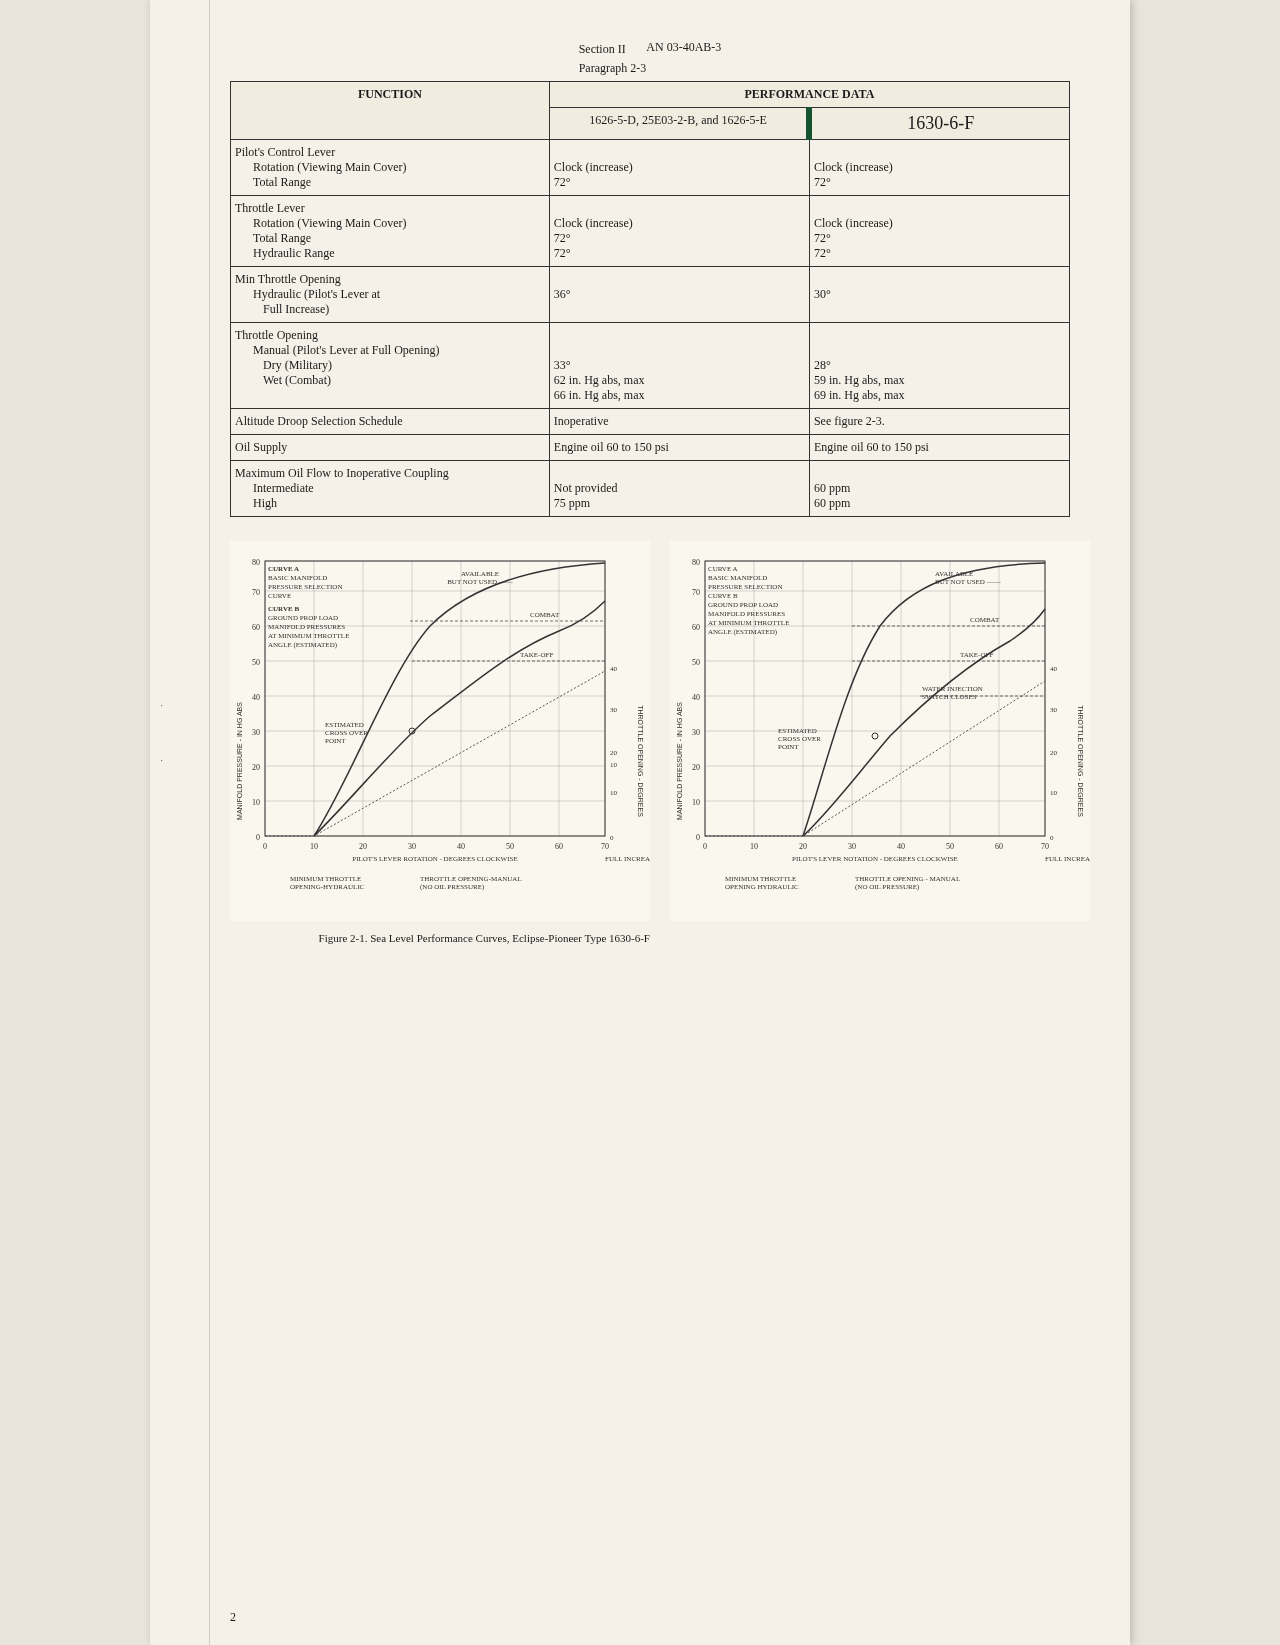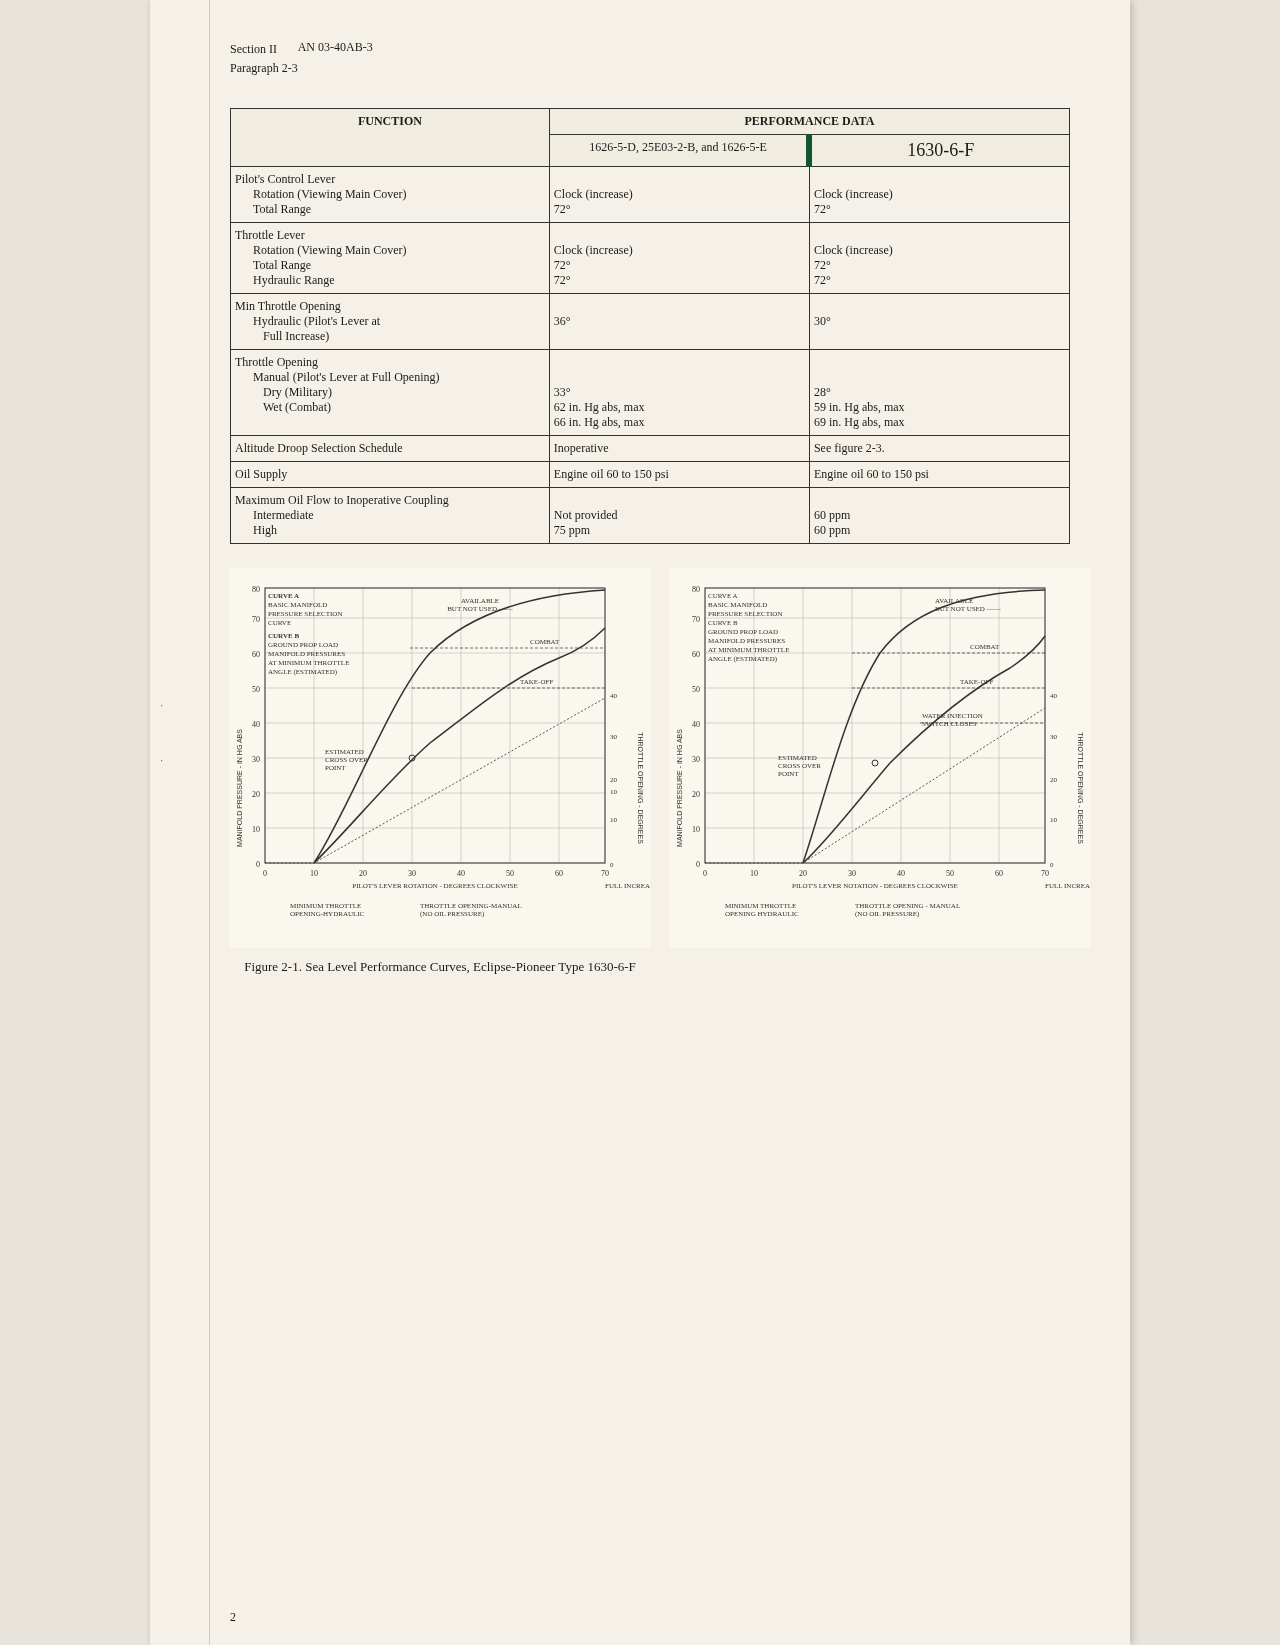--- a/index.html
+++ b/index.html
@@ -23,22 +23,22 @@
     .page-left-margin {
       position: absolute;
       left: 0;
       top: 0;
       bottom: 0;
       width: 60px;
       border-right: 1px solid #ccc;
     }
     .header-section {
       display: flex;
-      justify-content: flex-start;
-      margin-bottom: 30px;
+      justify-content: center;
+      margin-bottom: 3px;
     }
     .header-left {
       font-size: 12px;
       line-height: 1.6;
     }
     .header-center {
       font-size: 12px;
       text-align: center;
     }
     .table-title {
@@ -76,22 +76,22 @@
     .charts-area {
       display: flex;
       gap: 20px;
       margin-top: 24px;
     }
     .chart-container {
       flex: 1;
       position: relative;
     }
     .chart-caption {
-      font-size: 13px;
-      text-align: center;
+      font-size: 11px;
+      text-align: right;
       margin-top: 6px;
       line-height: 1.4;
     }
     svg.chart {
       background: #faf7ee;
       border: none;
     }
     .page-num {
       position: absolute;
       bottom: 20px;

